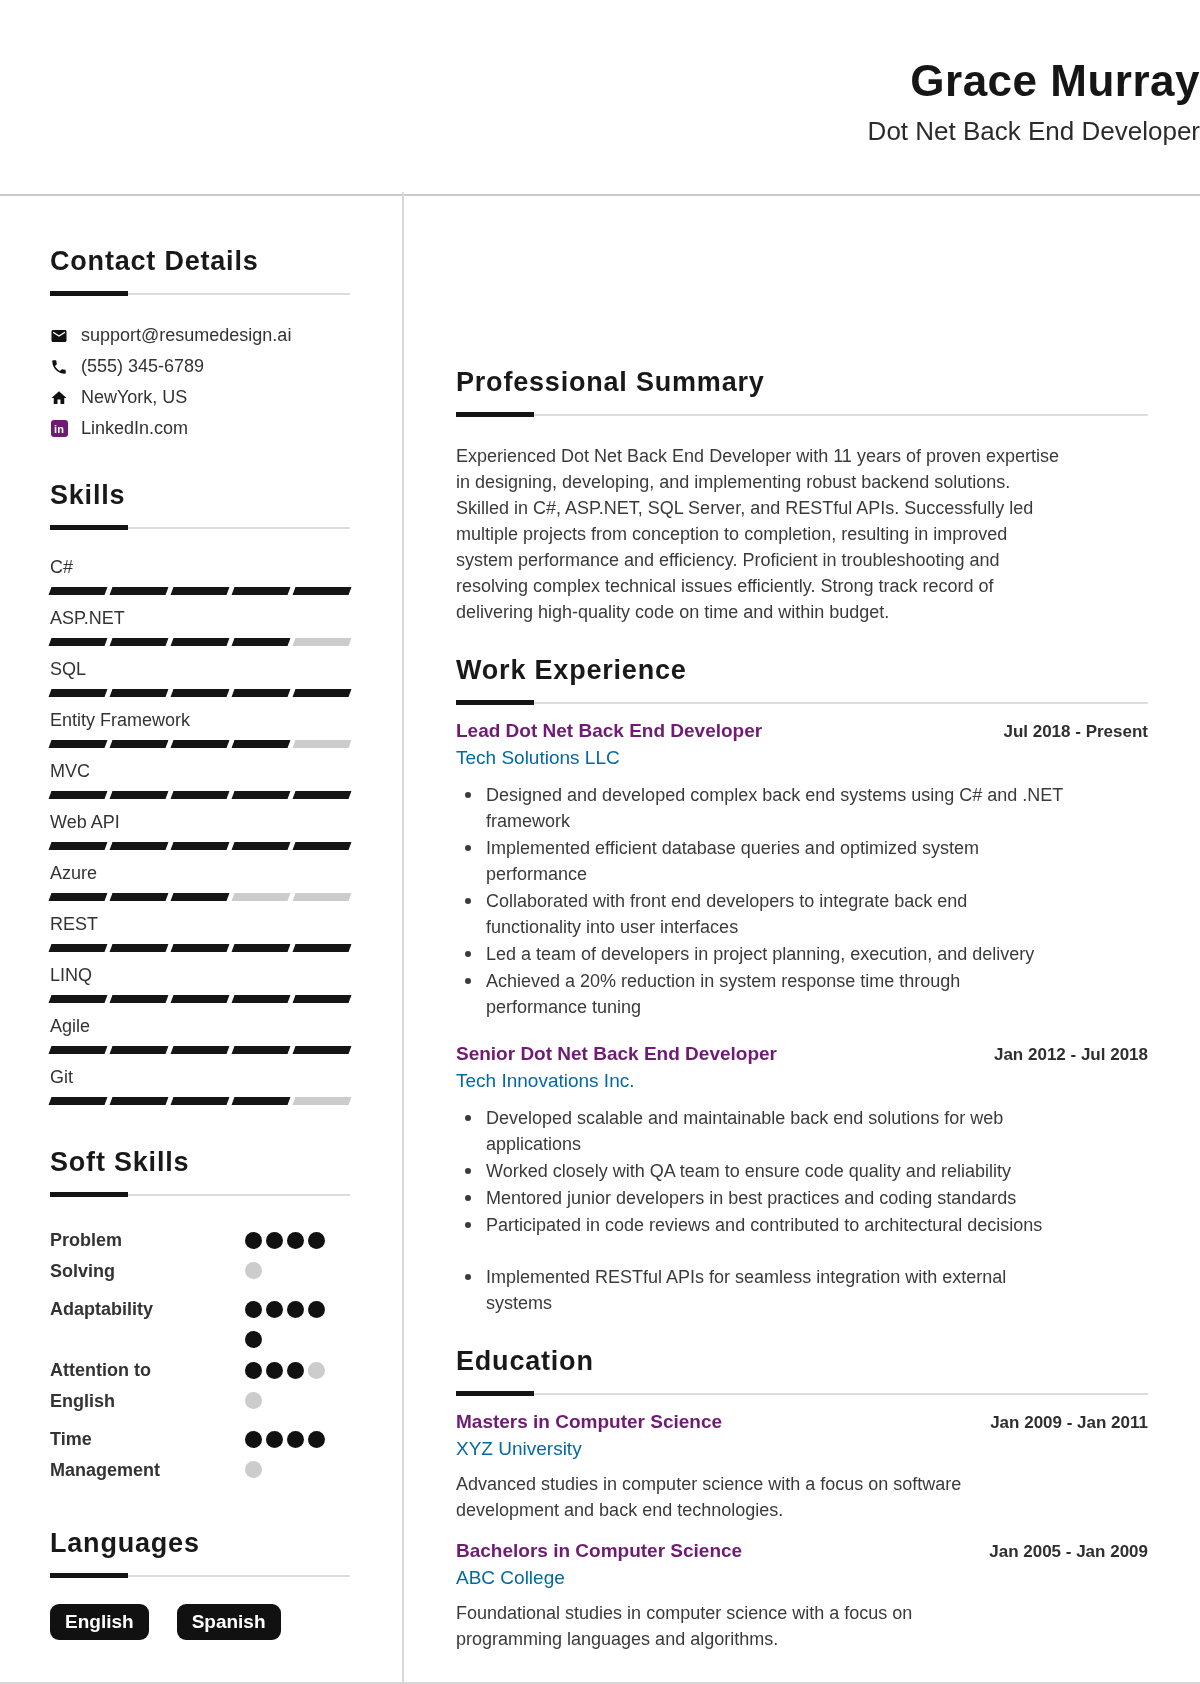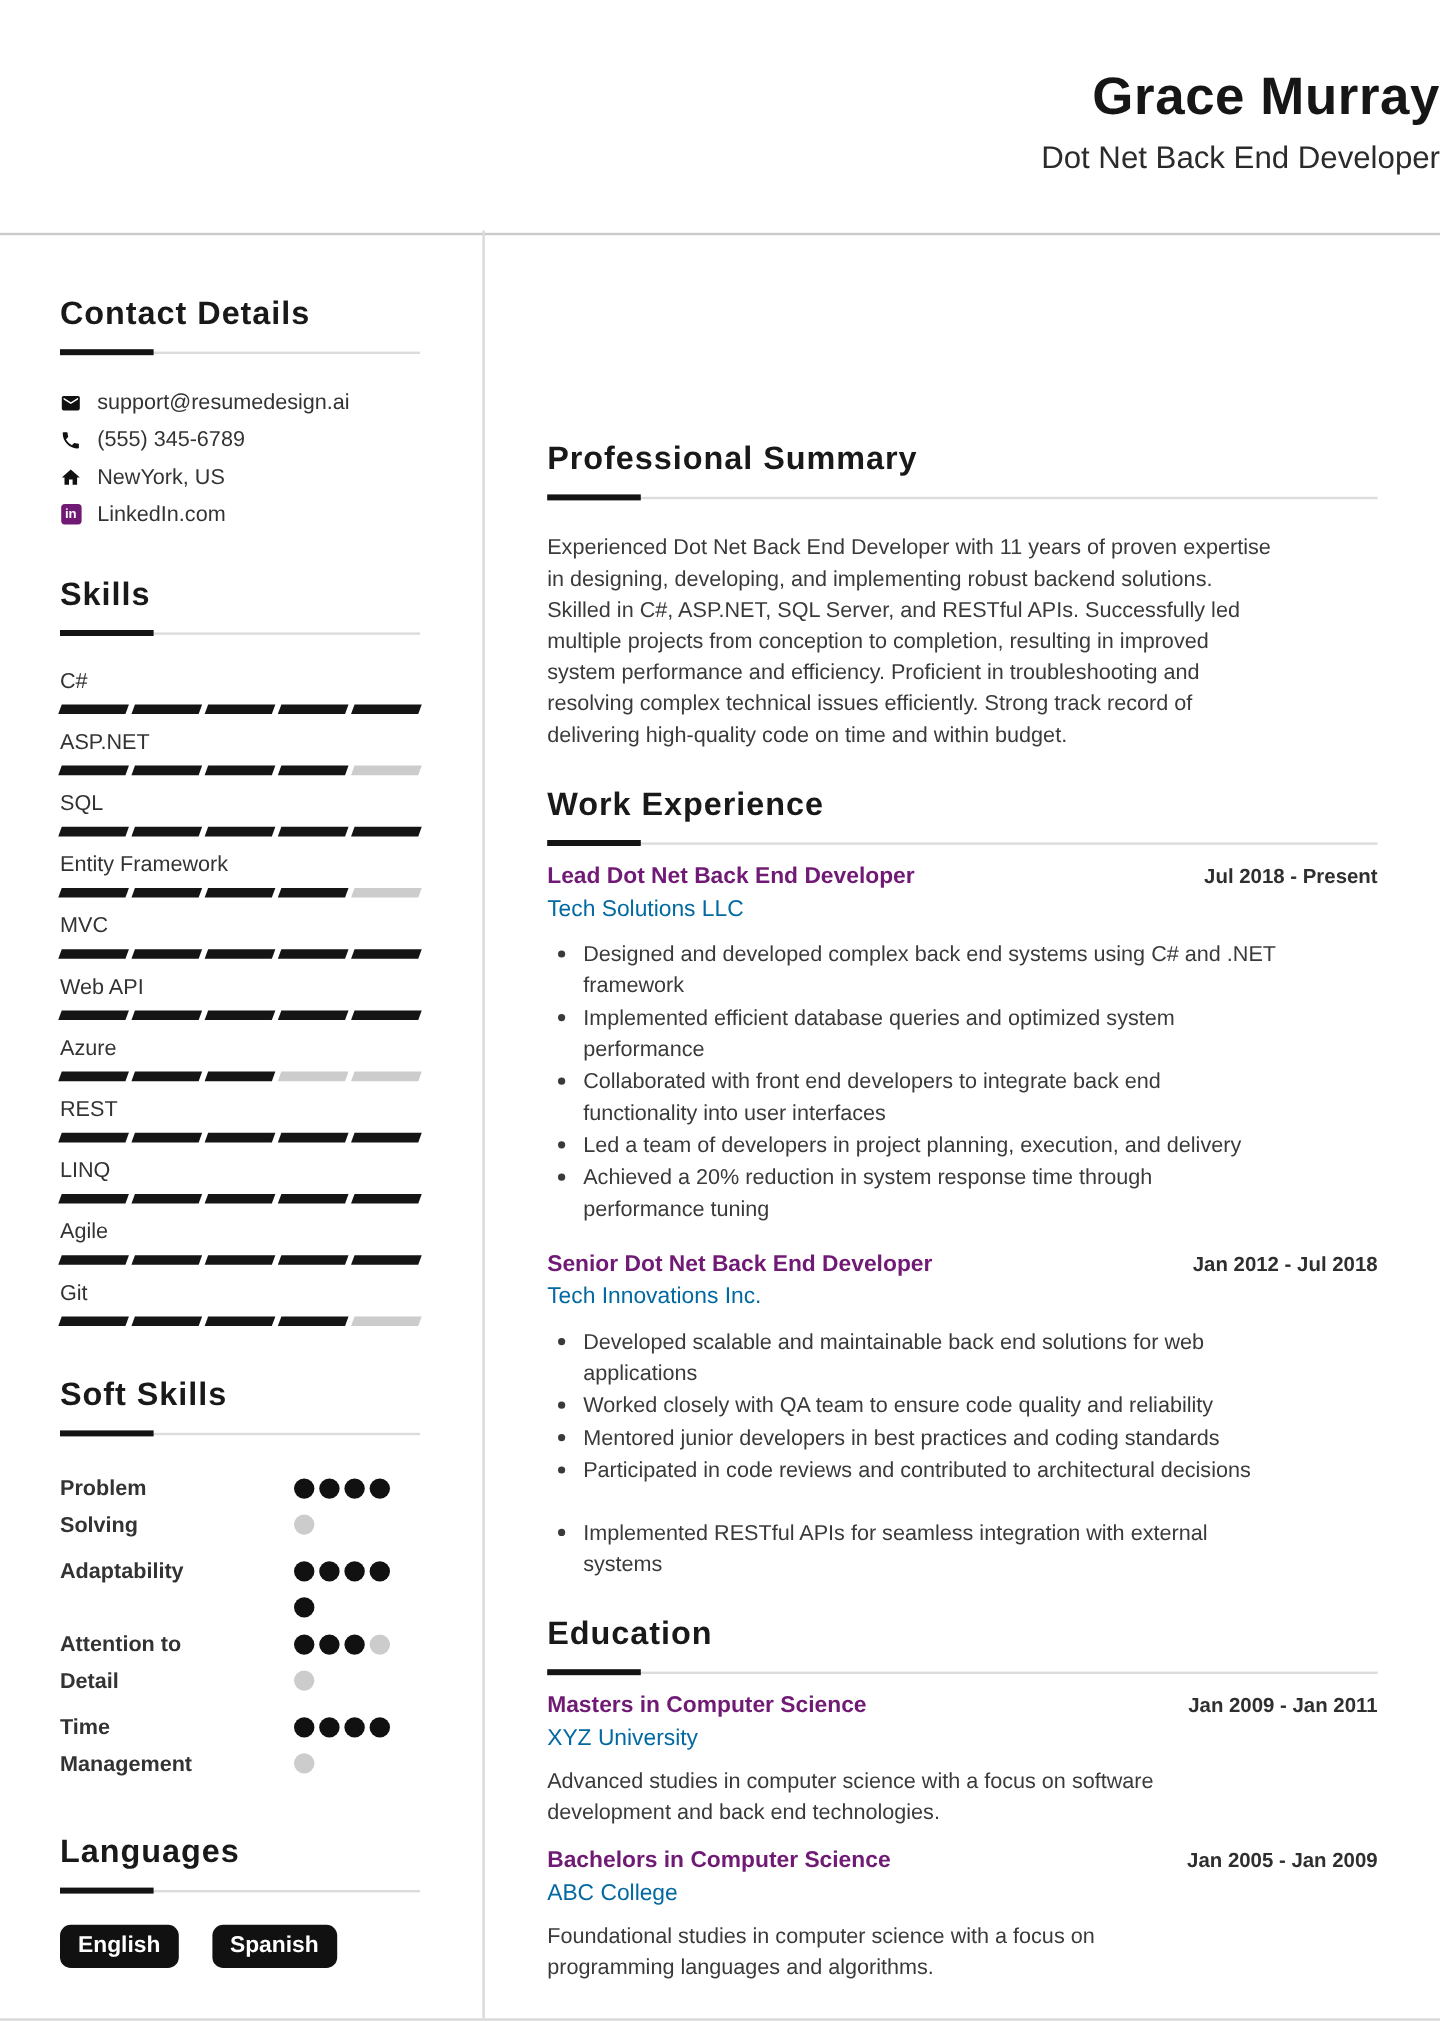--- a/index.html
+++ b/index.html
@@ -257,21 +257,21 @@
               <div class="ss-label"><span>Adaptability</span></div>
               <div class="dots">
                 <span class="dot filled"></span>
                 <span class="dot filled"></span>
                 <span class="dot filled"></span>
                 <span class="dot filled"></span>
                 <span class="dot filled"></span>
               </div>
             </div>
             <div class="ss-row">
-              <div class="ss-label"><span>Attention to Detail</span></div>
+              <div class="ss-label"><span>Attention to English</span></div>
               <div class="dots">
                 <span class="dot filled"></span>
                 <span class="dot filled"></span>
                 <span class="dot filled"></span>
                 <span class="dot"></span>
                 <span class="dot"></span>
               </div>
             </div>
             <div class="ss-row">
               <div class="ss-label"><span>Time Management</span></div>

